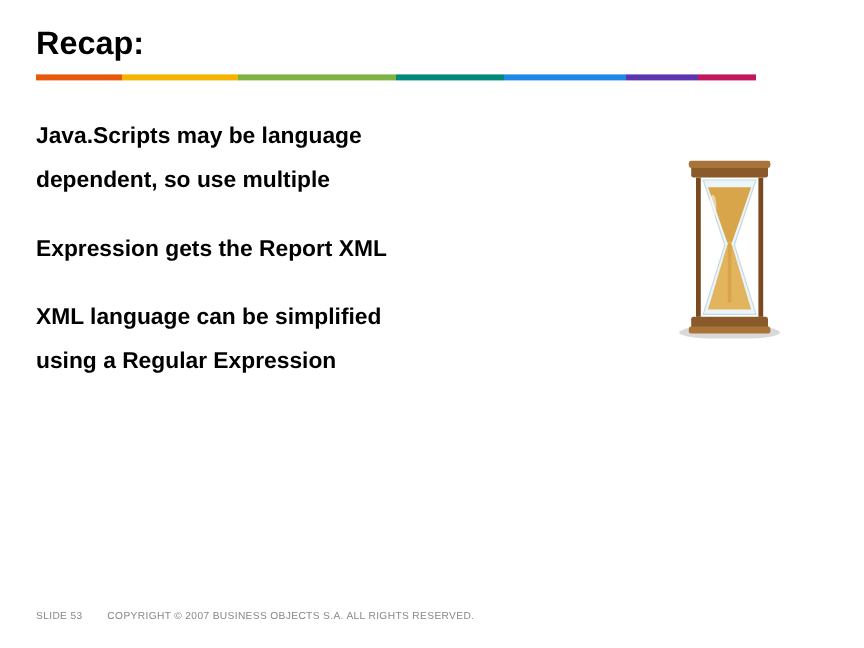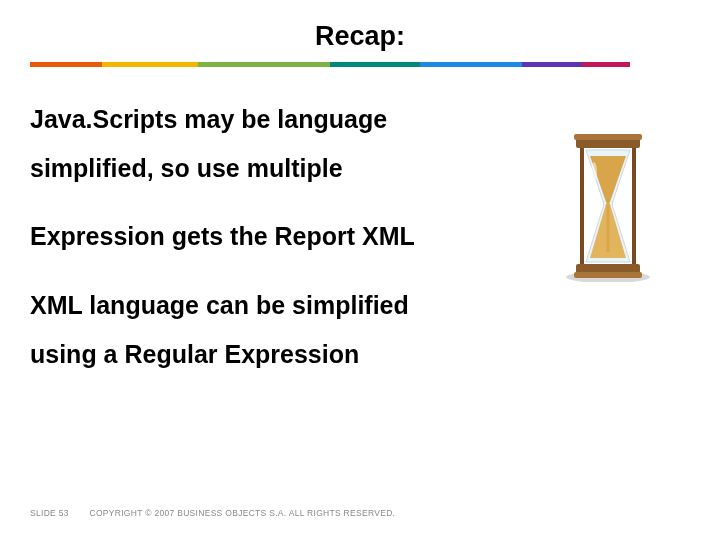--- a/index.html
+++ b/index.html
@@ -18,40 +18,39 @@
     position: relative;
   }
   .title-block {
     margin-bottom: 8px;
   }
   .title-line {
     font-size: 27px;
     font-weight: bold;
     color: #000;
     line-height: 1.25;
-    text-align: center;
   }
   .rainbow-bar {
     width: calc(100% - 60px);
     height: 5px;
     margin: 8px 0 28px 0;
     background: linear-gradient(90deg,
       #e8590c 0%, #e8590c 12%,
       #f4b400 12%, #f4b400 28%,
       #7cb342 28%, #7cb342 50%,
       #00897b 50%, #00897b 65%,
       #1e88e5 65%, #1e88e5 82%,
       #5e35b1 82%, #5e35b1 92%,
       #c2185b 92%, #c2185b 100%);
   }
   .content-area {
     position: relative;
   }
   .bullet {
-    font-size: 25px;
+    font-size: 19px;
     font-weight: bold;
     color: #000;
     line-height: 1.95;
     max-width: 440px;
   }
   .bullet-group { margin-bottom: 20px; }
   .hourglass {
     position: absolute;
     right: 52px;
     top: 132px;
@@ -75,21 +74,21 @@
 
   <div class="title-block">
     <div class="title-line">Recap:</div>
   </div>
 
   <div class="rainbow-bar"></div>
 
   <div class="content-area">
     <div class="bullet-group">
       <div class="bullet">Java.Scripts may be language</div>
-      <div class="bullet">simplified, so use multiple</div>
+      <div class="bullet">dependent, so use multiple</div>
     </div>
     <div class="bullet-group">
       <div class="bullet">Expression gets the Report XML</div>
     </div>
     <div class="bullet-group">
       <div class="bullet">XML language can be simplified</div>
       <div class="bullet">using a Regular Expression</div>
     </div>
   </div>
 

